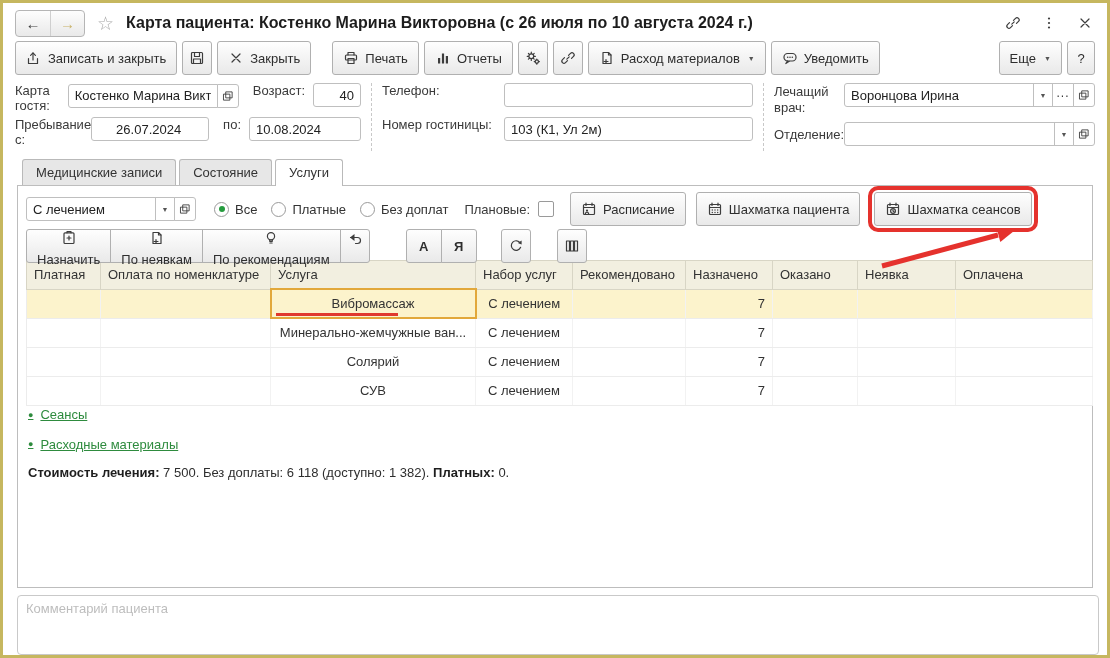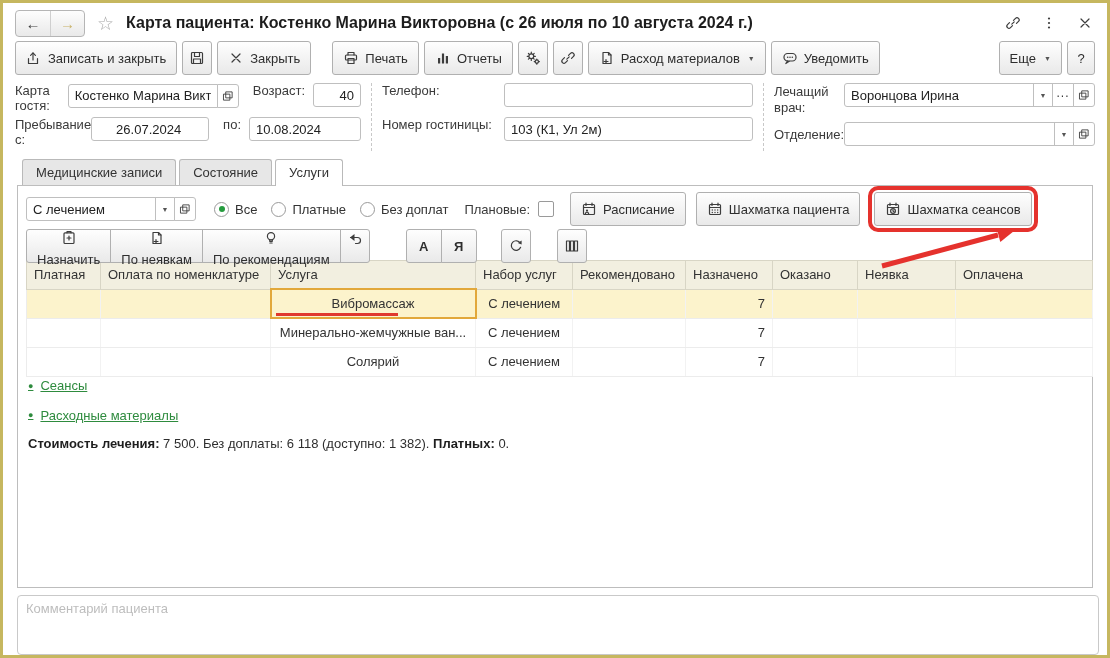--- a/index.html
+++ b/index.html
@@ -450,20 +450,31 @@
           <td></td>
           <td></td>
           <td>Солярий</td>
           <td>С лечением</td>
           <td></td>
           <td class="num">7</td>
           <td></td>
           <td></td>
           <td></td>
         </tr>
+        <tr>
+          <td></td>
+          <td></td>
+          <td>СУВ</td>
+          <td>С лечением</td>
+          <td></td>
+          <td class="num">7</td>
+          <td></td>
+          <td></td>
+          <td></td>
+        </tr>
       </tbody>
     </table>
 
     <div class="links">
       <div class="link-row"><a href="#" class="glink">Сеансы</a></div>
       <div class="link-row"><a href="#" class="glink">Расходные материалы</a></div>
     </div>
 
     <div class="summary">
       <b>Стоимость лечения:</b>

